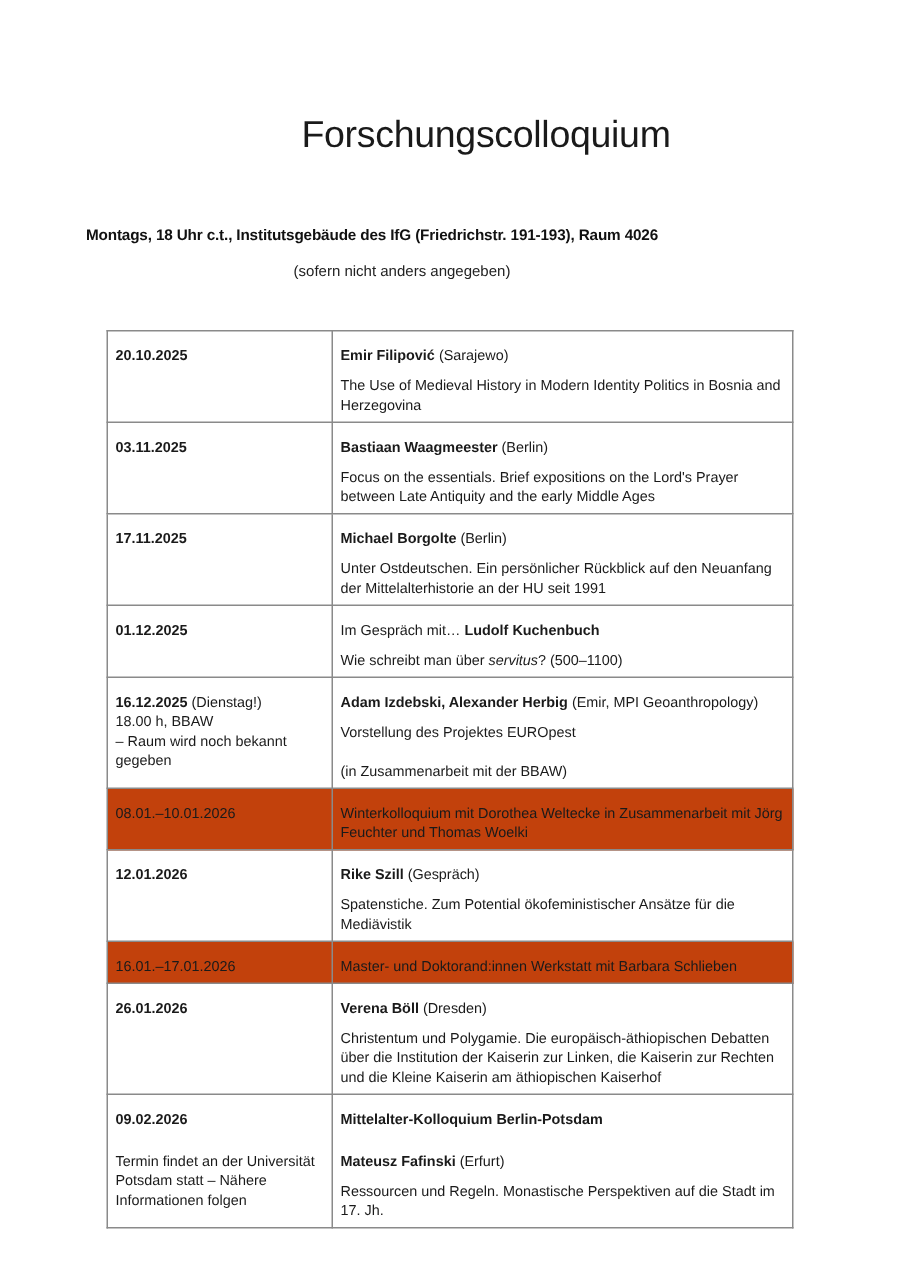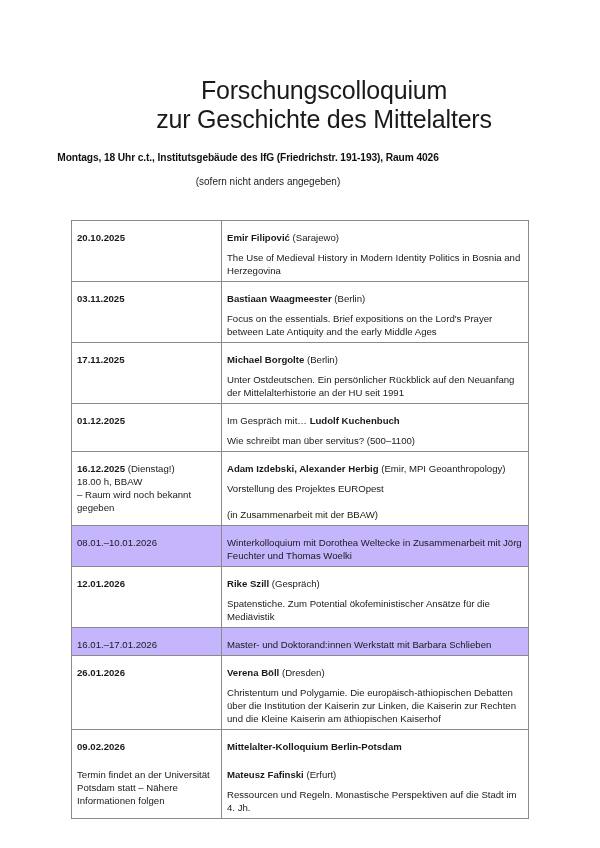--- a/index.html
+++ b/index.html
@@ -62,34 +62,33 @@
     }
     table.schedule td {
       border: 1.3px solid #8a8a8a;
       vertical-align: top;
       padding: 10px 5px 4px 5px;
     }
     table.schedule td.date-cell {
       width: 139px;
     }
     table.schedule tr.shaded td {
-      background: #c4b5fd;
+      background: #c2410c;
     }
     .b { font-weight: bold; }
-    .i { }
+    .i { font-style: italic; }
     .p { margin: 0; }
     .gap { margin-top: 7px; }
     .date-bold { font-weight: bold; }
   </style>
 </head>
 <body>
 
 <div class="title-block">
   <div class="title-line">Forschungscolloquium</div>
-  <div class="title-line">zur Geschichte des Mittelalters</div>
 </div>
 
 <div class="subtitle">Montags, 18 Uhr c.t., Institutsgebäude des IfG (Friedrichstr. 191-193), Raum 4026</div>
 <div class="note">(sofern nicht anders angegeben)</div>
 
 <table class="schedule">
 
   <tbody>
       <tr>
     <td class="date-cell">
@@ -183,17 +182,17 @@
   </tr>
 
   <tr>
     <td class="date-cell">
       <p class="p"><span class="date-bold">09.02.2026</span></p>
       <p class="p" style="margin-top:15px">Termin findet an der Universität Potsdam statt – Nähere Informationen folgen</p>
     </td>
     <td>
       <p class="p b">Mittelalter-Kolloquium Berlin-Potsdam</p>
       <p class="p" style="margin-top:15px"><span class="b">Mateusz Fafinski</span><span> (Erfurt)</span></p>
-      <p class="p gap">Ressourcen und Regeln. Monastische Perspektiven auf die Stadt im 4. Jh.</p>
+      <p class="p gap">Ressourcen und Regeln. Monastische Perspektiven auf die Stadt im 17. Jh.</p>
     </td>
   </tr>
 </tbody>
   </table>
 
 </body></html>

